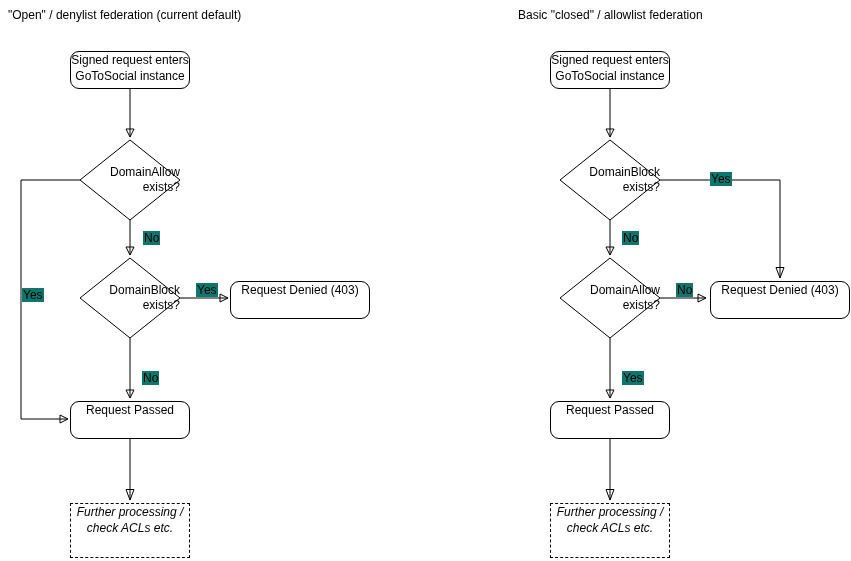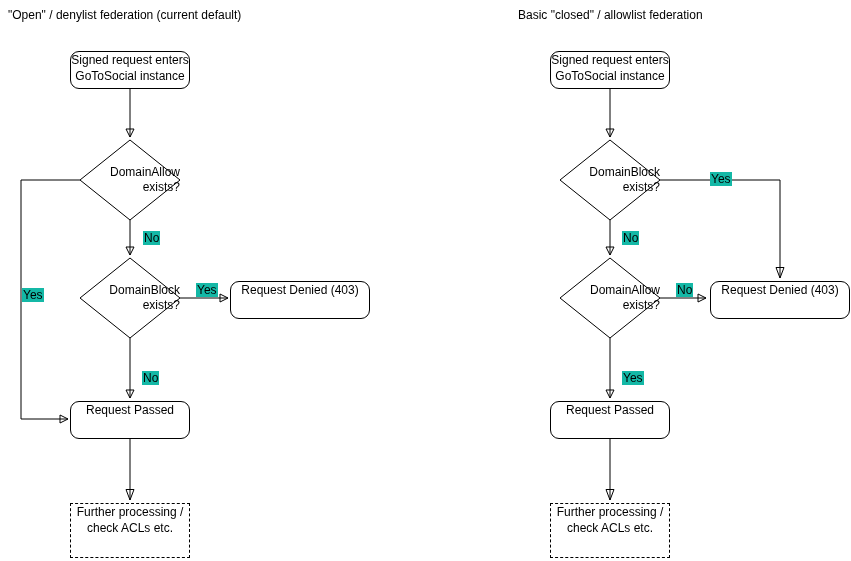--- a/index.html
+++ b/index.html
@@ -40,38 +40,38 @@
     border: 1px solid #000000;
     background: #ffffff;
     display: flex;
     align-items: flex-start;
     justify-content: center;
     text-align: center;
     font-size: 12px;
     line-height: 16px;
   }
   .node.rounded { border-radius: 9px; }
-  .node.dashed  { border: 1px dashed #000000; }
+  .node.dashed  { border: 1px dashed #000000; font-style: italic; }
   .diamond-label {
     position: absolute;
     display: flex;
     align-items: center;
     justify-content: center;
     text-align: right;
     font-size: 12px;
     line-height: 15px;
     width: 100px;
     height: 80px;
     pointer-events: none;
   }
   .edge-label {
     position: absolute;
     font-size: 12px;
     line-height: 14px;
-    background: #14b8a6;
+    background: #0f766e;
     padding: 0 1px;
     white-space: nowrap;
   }
 </style>
 </head>
 <body>
 
 <div class="canvas">
 
   <svg class="edges" width="851" height="561" viewBox="0 0 851 561" xmlns="http://www.w3.org/2000/svg">

